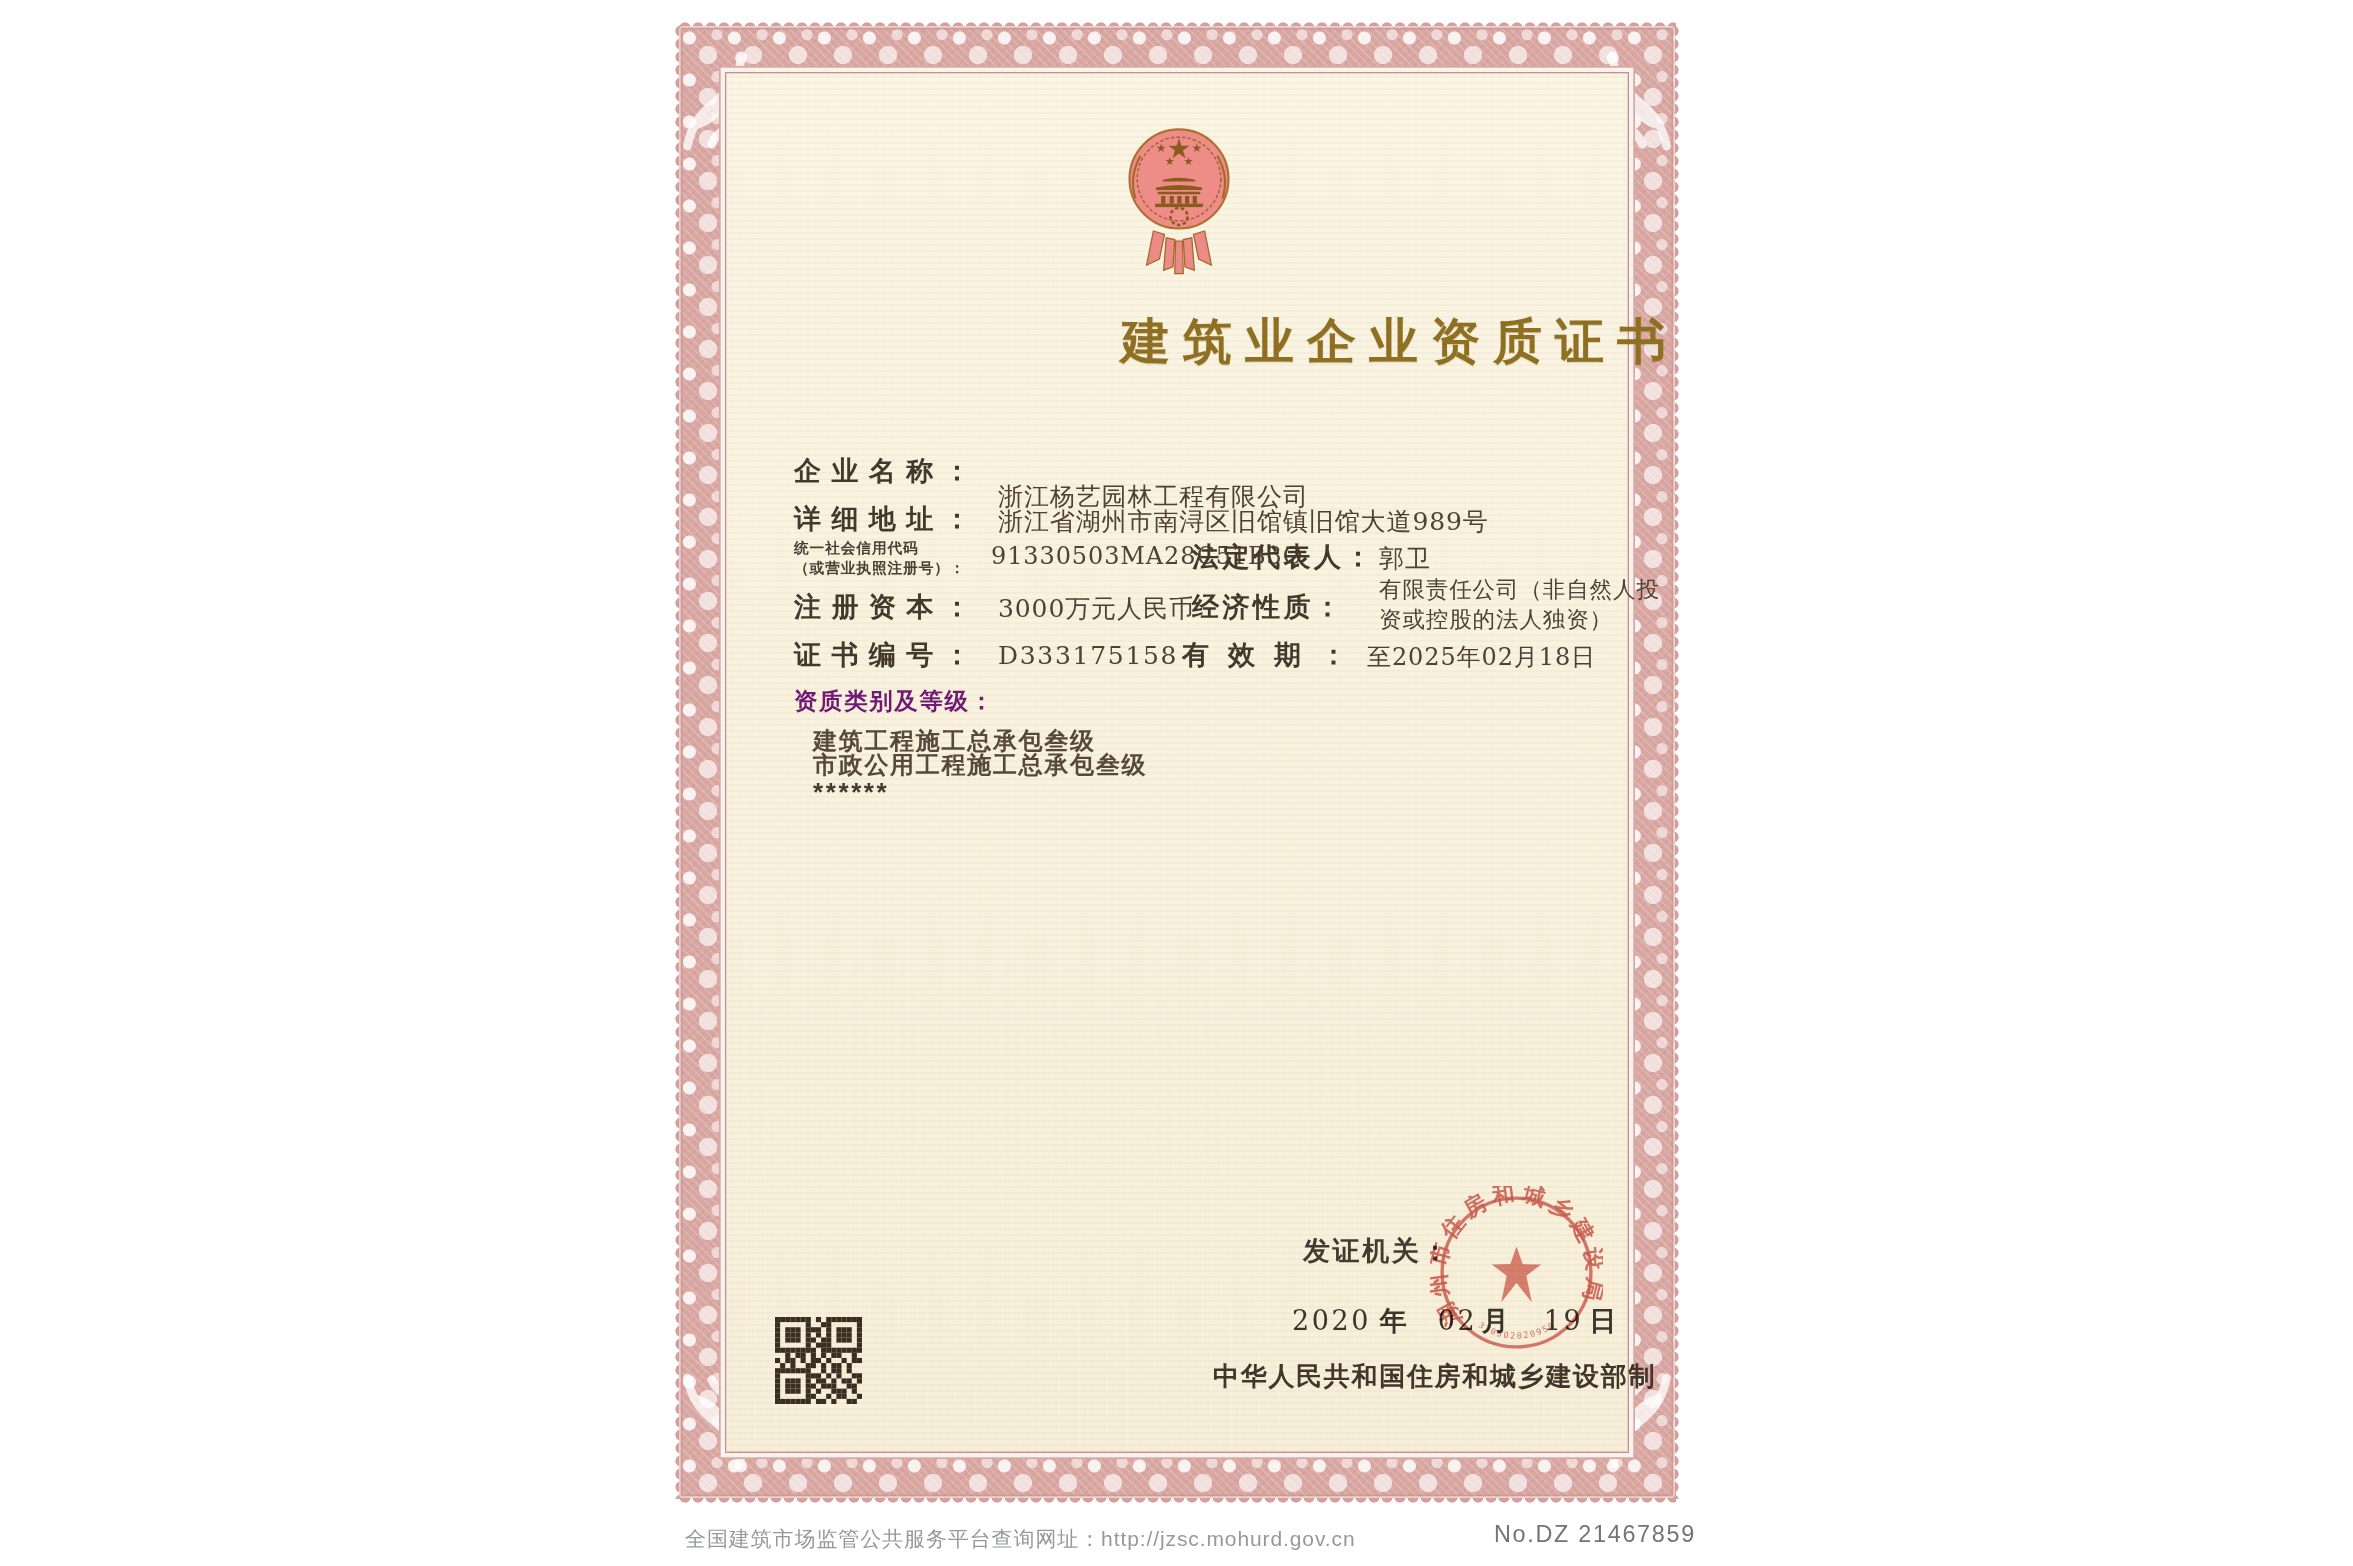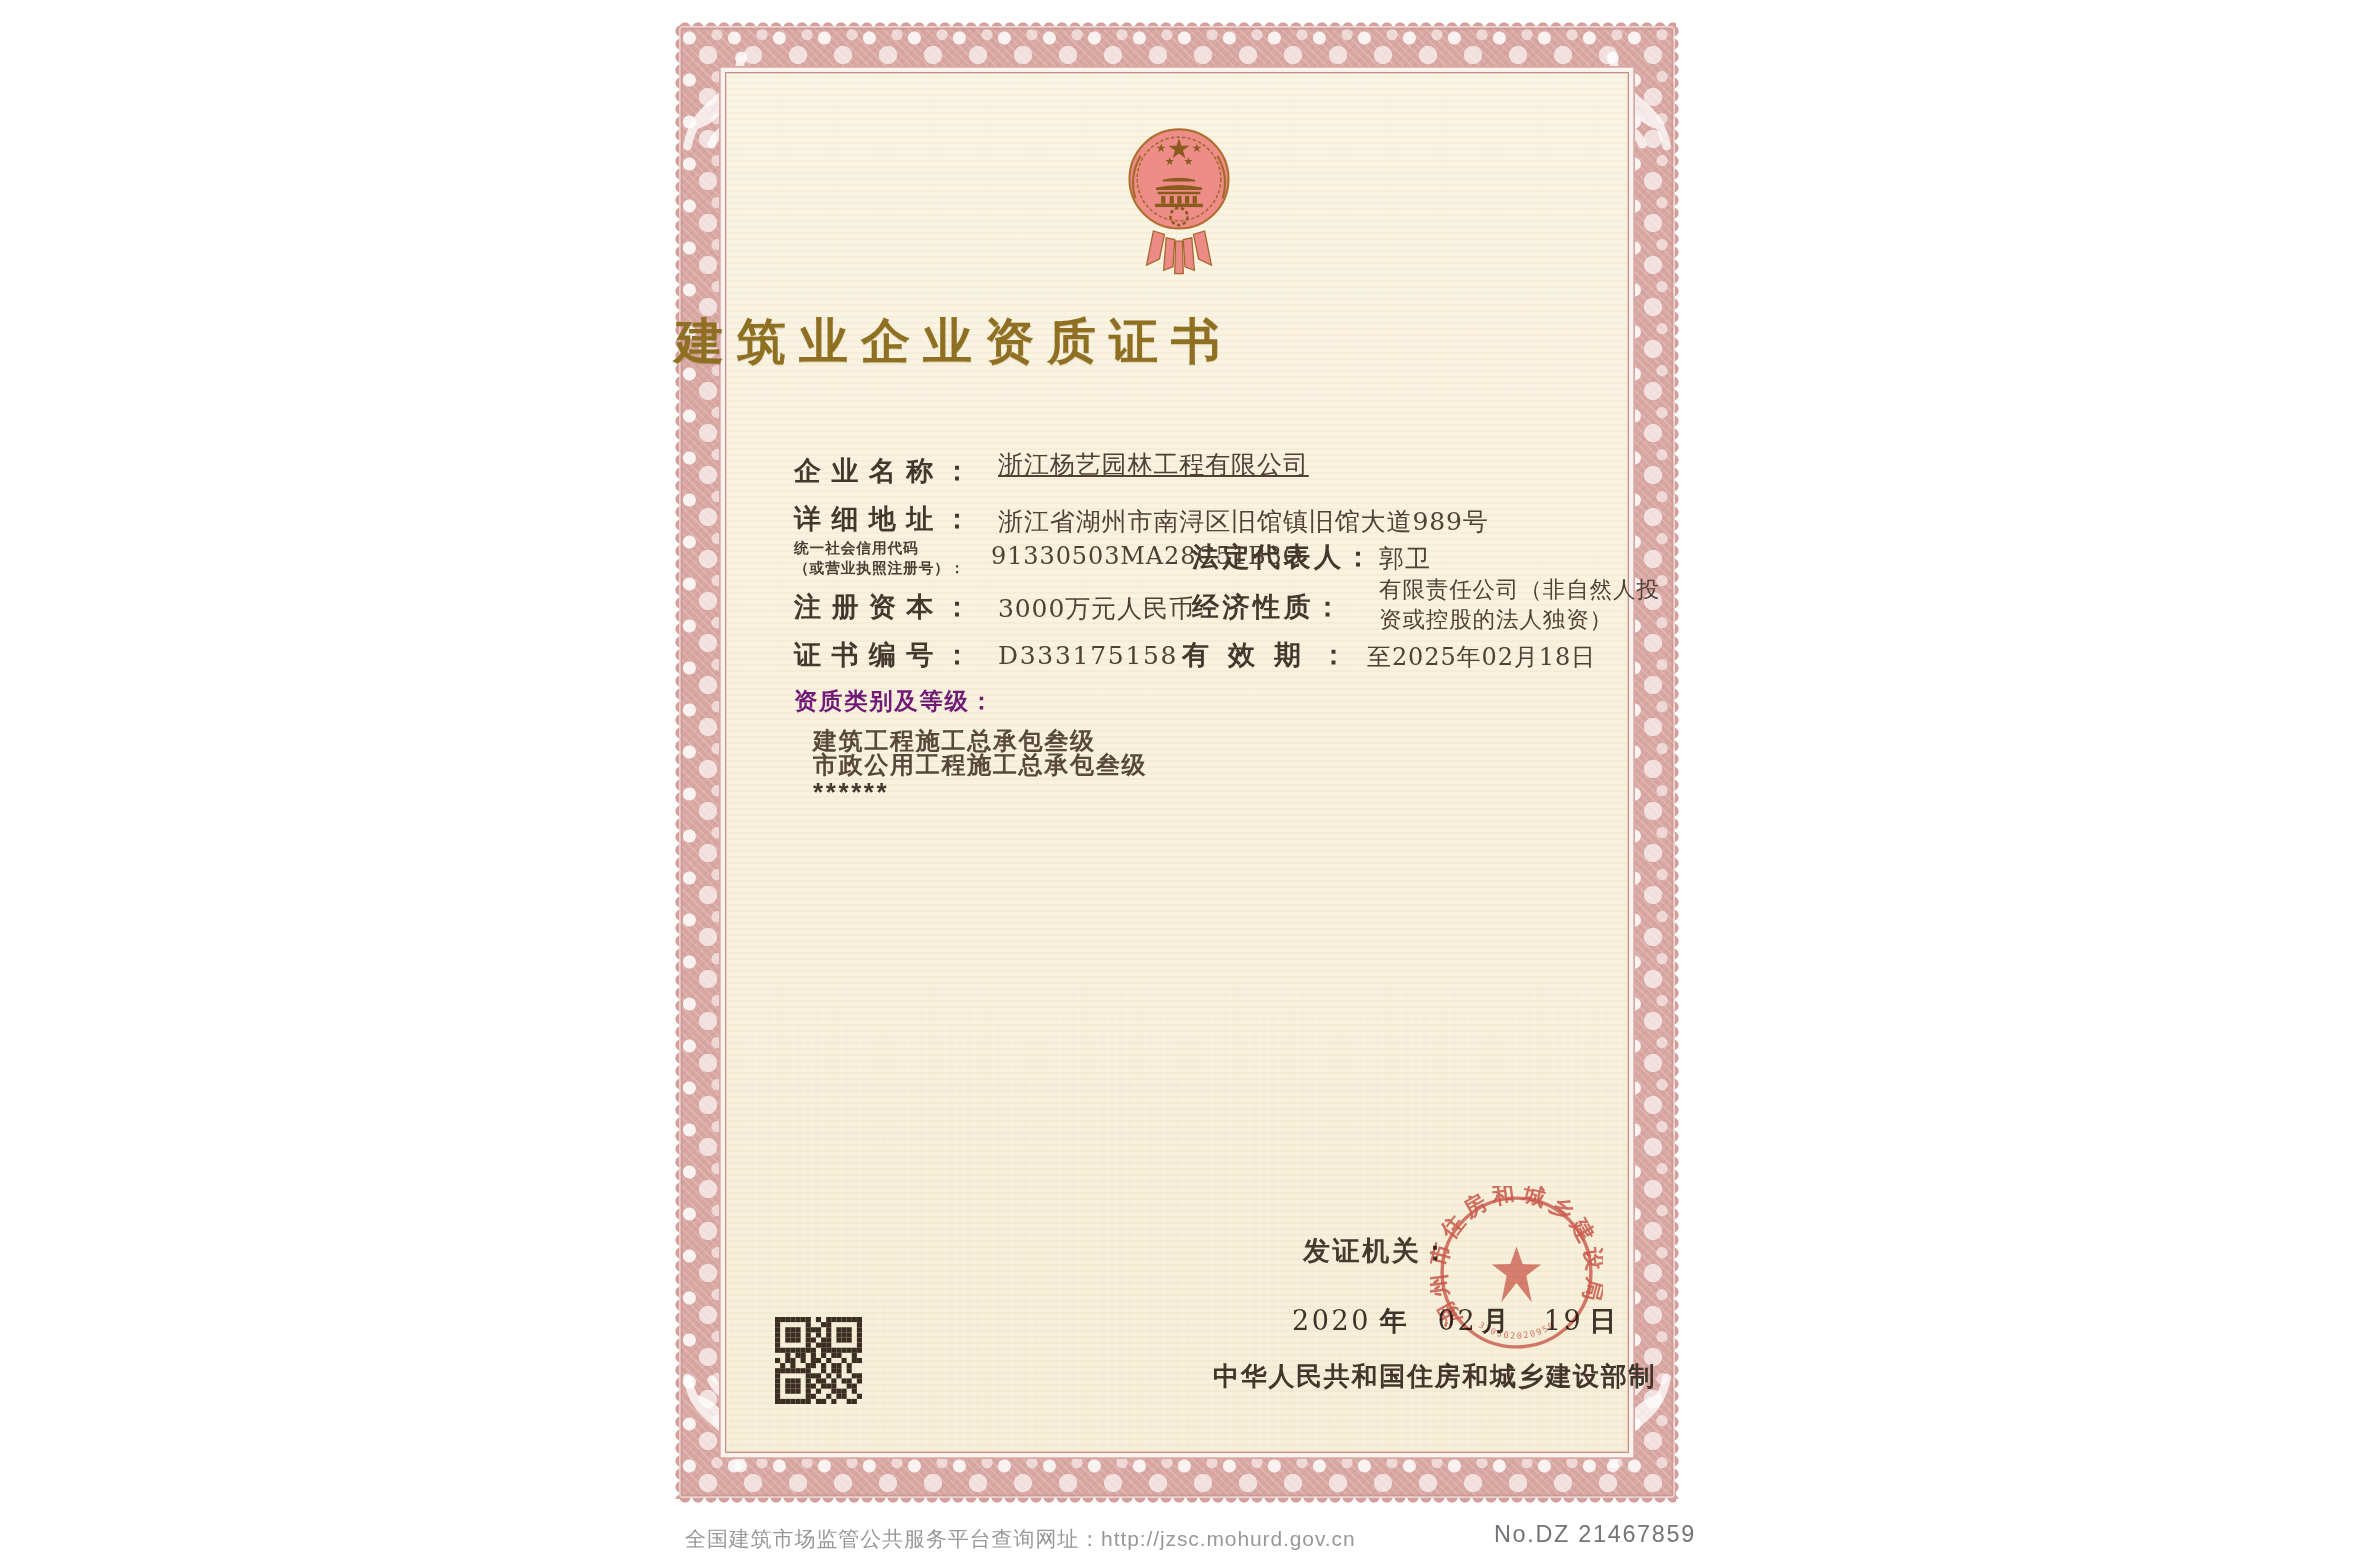--- a/index.html
+++ b/index.html
@@ -40,21 +40,21 @@
   .corner-flourish { position:absolute; width:130px; height:130px; opacity:.9; pointer-events:none; }
   .cf-tl { left:1.7px; top:1.7px; }
   .cf-tr { right:1.7px; top:1.7px; transform:scaleX(-1); }
   .cf-bl { left:1.7px; bottom:1.7px; transform:scaleY(-1); }
   .cf-br { right:1.7px; bottom:1.7px; transform:scale(-1,-1); }
 
   .content { position:absolute; inset:0; }
   .abs { position:absolute; }
 
   
-  .title { left:0; right:0; top:287px; text-align:left; font-size:49px; font-weight:700;
+  .title { left:0; right:0; top:287px; text-align:right; font-size:49px; font-weight:700;
       letter-spacing:13px; color:#8f7022; text-shadow:0 0.9px 0.9px rgba(120,90,20,.25); }
   .copy-type { left:0; right:0; top:364px; text-align:center; font-size:21.6px; font-weight:600;
       letter-spacing:9.5px; color:#3c3831; }
 
   .lbl { font-weight:700; color:#44382d; font-size:27px; white-space:nowrap; }
   .ls12 { letter-spacing:10.4px; }
   .ls4  { letter-spacing:3.5px; }
   .ls22 { letter-spacing:19px; }
   .lbl-small { font-weight:700; color:#4a3e33; font-size:14.7px; letter-spacing:0.9px; white-space:nowrap; }
   .val { font-family:"DejaVu Serif","Liberation Serif",serif; color:#4f4134; font-size:25px;
@@ -164,21 +164,21 @@
           <rect x="82" y="95" width="5" height="9"></rect>
           <rect x="91" y="95" width="5" height="9"></rect>
           <rect x="47" y="104" width="56" height="4"></rect>
         </g>
         <circle cx="75" cy="119" r="10" fill="none" stroke="#8a5a1f" stroke-width="3" stroke-dasharray="4 3"></circle>
       </svg>
 
       <div class="abs title">建筑业企业资质证书</div>
 
       <div class="abs lbl ls12" style="left:119px; top:431px;">企业名称：</div>
-      <div class="abs val" style="left:323px; top:426px;text-decoration:underline;">浙江杨艺园林工程有限公司</div>
+      <div class="abs val" style="left:323px; top:458px;">浙江杨艺园林工程有限公司</div>
 
       <div class="abs lbl ls12" style="left:119px; top:479px;">详细地址：</div>
       <div class="abs val" style="left:323px; top:483px;">浙江省湖州市南浔区旧馆镇旧馆大道989号</div>
 
       <div class="abs lbl-small" style="left:119px; top:517px;">统一社会信用代码</div>
       <div class="abs lbl-small" style="left:119px; top:537px;">（或营业执照注册号）：</div>
       <div class="abs val" style="left:316px; top:520px; font-size:24px;">91330503MA28C51B3Q</div>
 
       <div class="abs lbl ls4" style="left:517px; top:517px;">法定代表人：</div>
       <div class="abs val" style="left:704px; top:520px;">郭卫</div>

